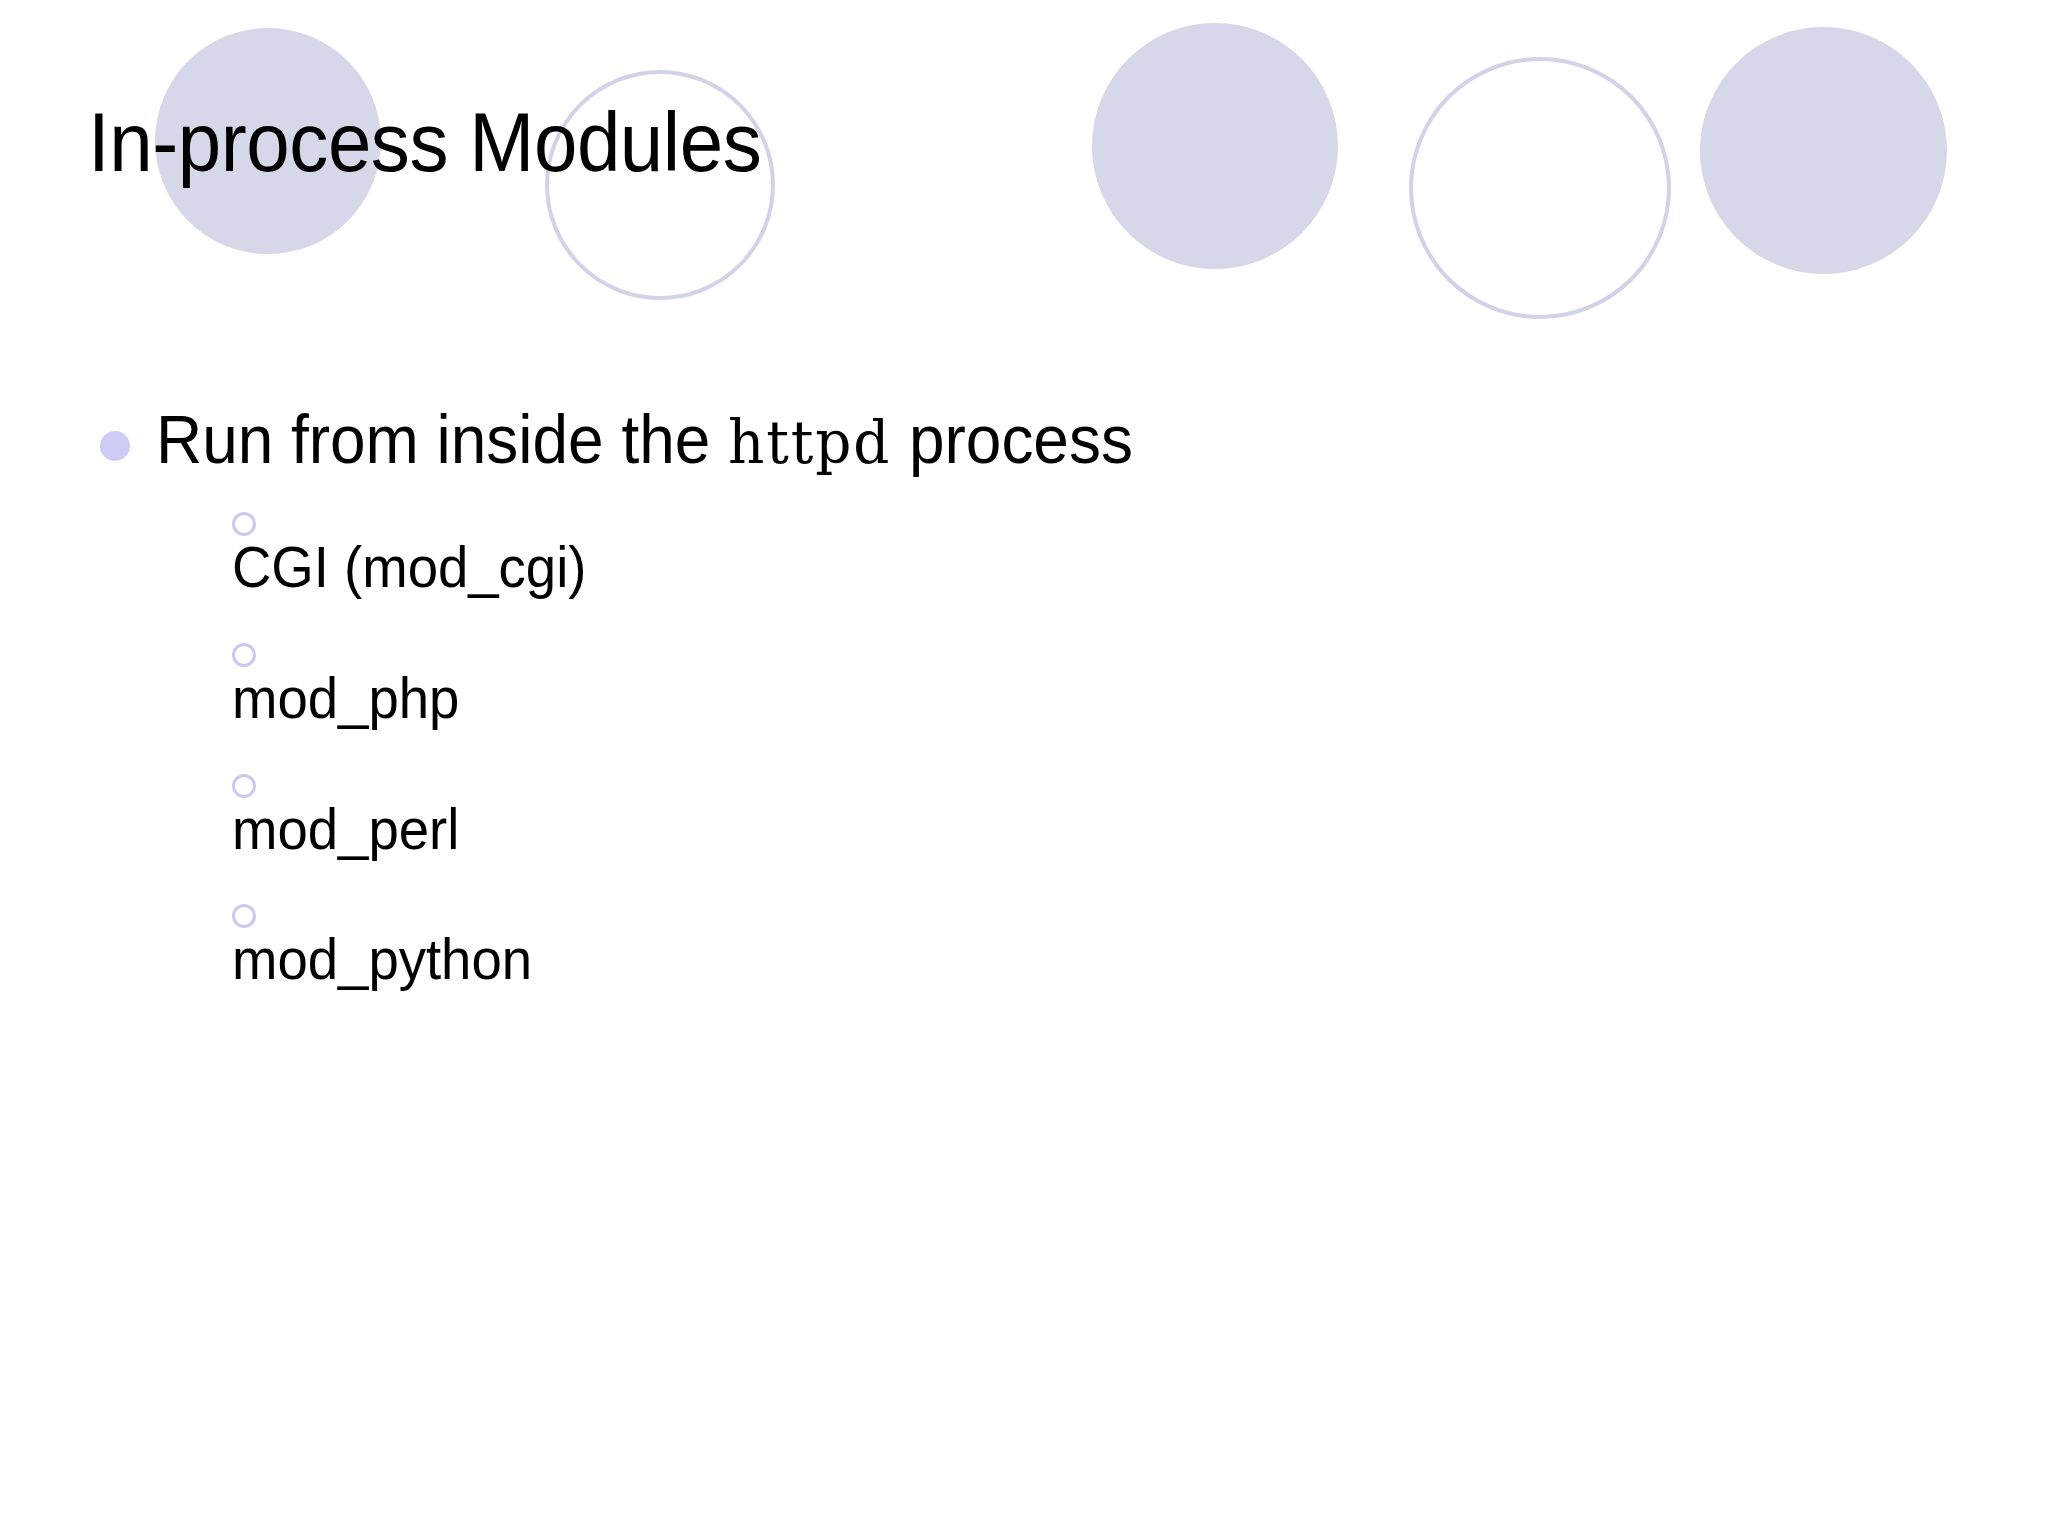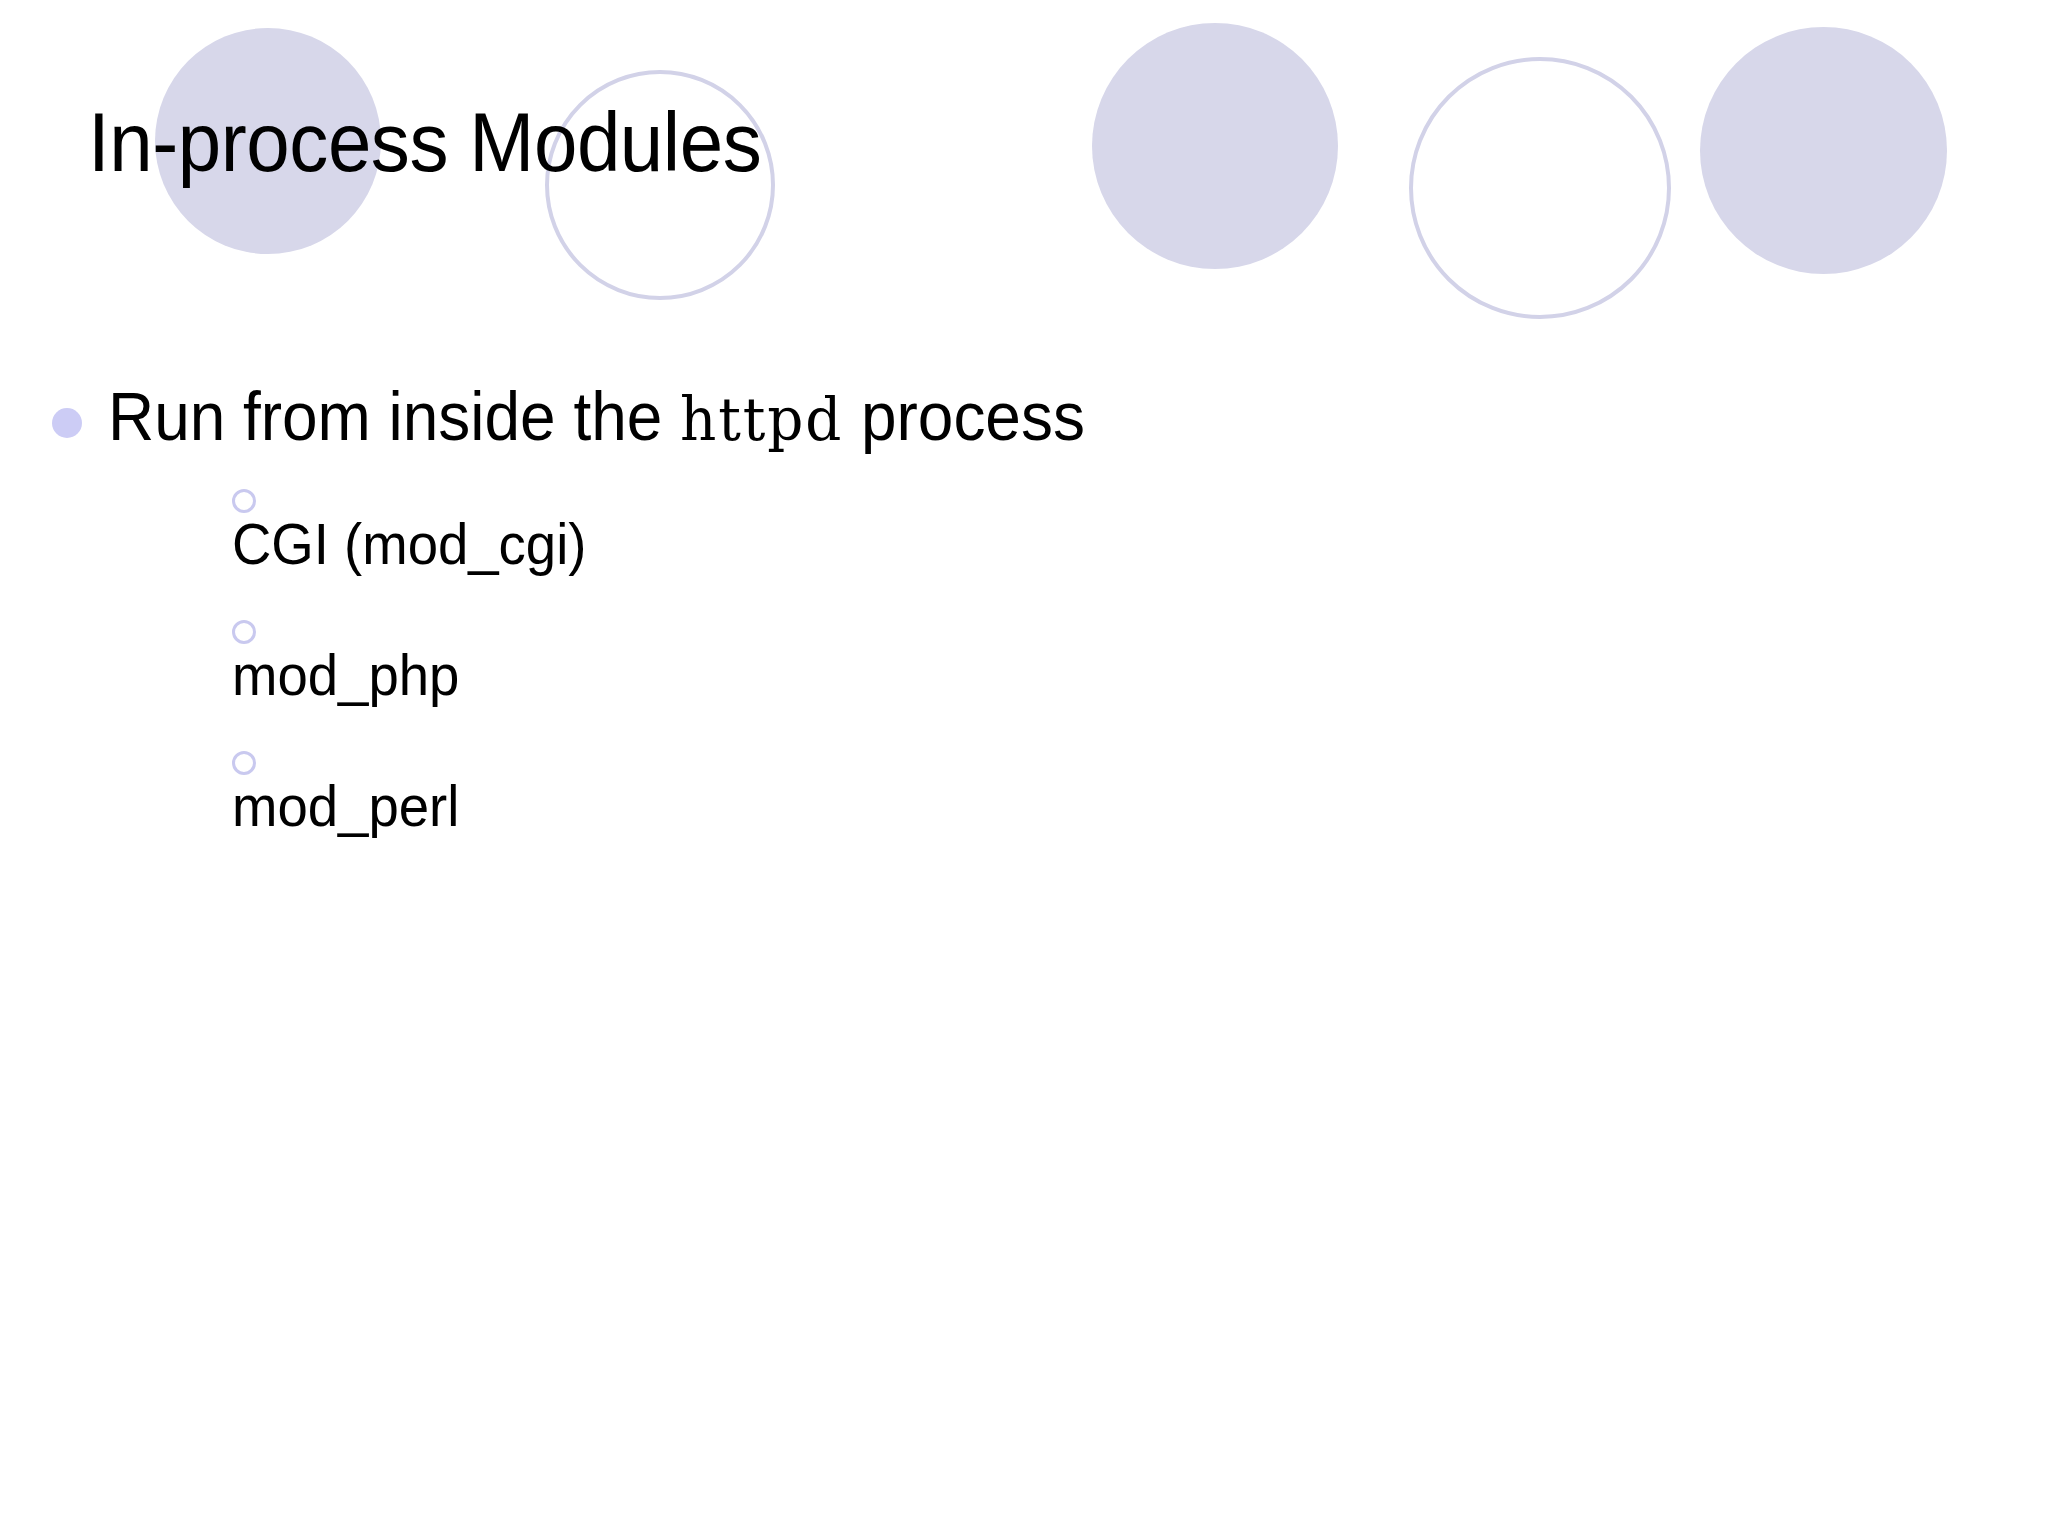--- a/index.html
+++ b/index.html
@@ -67,22 +67,23 @@
     left: 0;
     top: 380px;
     width: 2048px;
   }
 
   
   .l1-item {
     position: relative;
     display: flex;
     align-items: flex-start;
-    padding-left: 52px;
+    padding-left: 100px;
     margin-bottom: 10px;
+    margin-top: 23px;
   }
   .l1-bullet {
     flex: 0 0 auto;
     width: 30px;
     height: 30px;
     border-radius: 50%;
     background: #ccccf5;
     margin-top: 28px;
     margin-right: 26px;
   }
@@ -164,17 +165,21 @@
       <div class="l2-item">
         <span class="l2-bullet" style="border-color: rgb(201, 201, 239);"></span>
         <span class="l2-text">mod_php</span>
       </div>
 
       <div class="l2-item">
         <span class="l2-bullet" style="border-color: rgb(201, 201, 239);"></span>
         <span class="l2-text">mod_perl</span>
       </div>
 
+      <div class="l2-item">
+        <span class="l2-bullet" style="border-color: rgb(201, 201, 239);"></span>
+        <span class="l2-text">mod_python</span>
+      </div>
 
 
     </div>
   </div>
 </div>
 
 </body></html>

